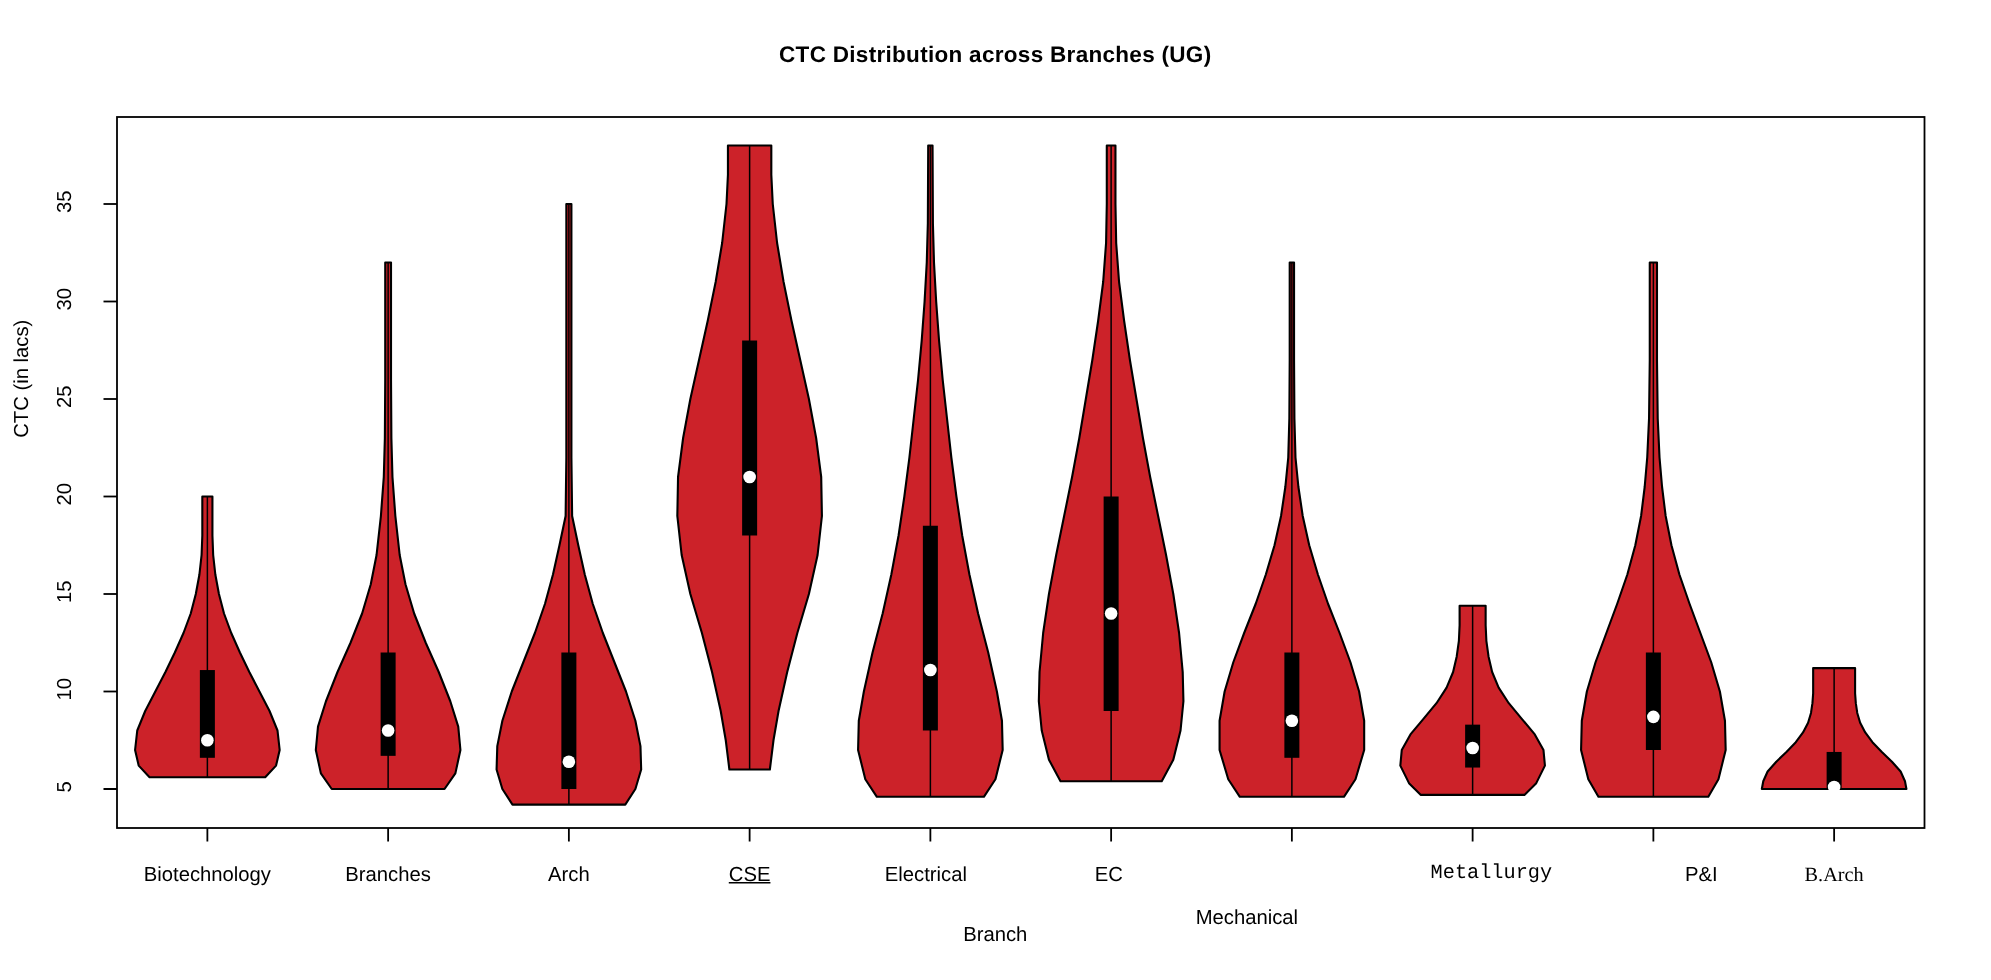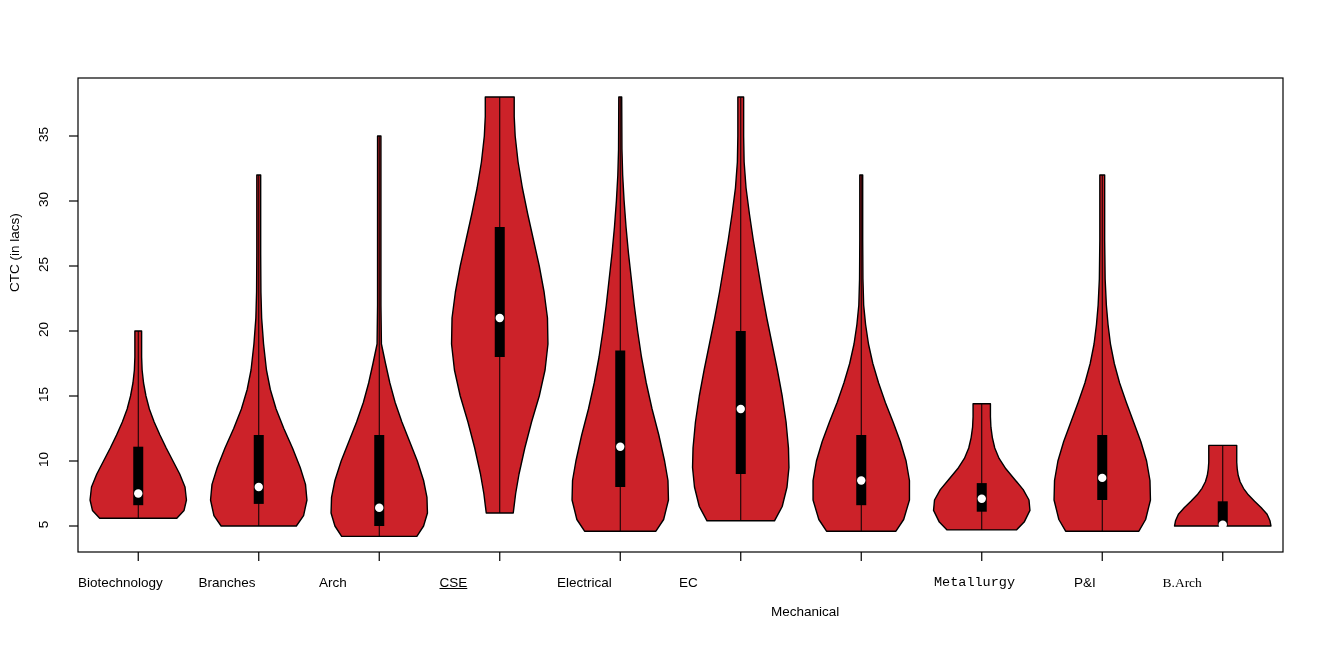--- a/index.html
+++ b/index.html
@@ -59,33 +59,35 @@
     position: absolute;
     font-size: 13.5px;
     text-align: center;
     white-space: nowrap;
     transform: rotate(-90deg);
     transform-origin: center center;
   }
   .x-tick-label {
     position: absolute;
     font-size: 13.5px;
-    text-align: left;
+    text-align: center;
     white-space: nowrap;
     top: 575px;
   }
 </style>
 </head>
 <body>
 
 <div id="plot-root">
 
+  <div id="chart-title">CTC Distribution across Branches (UG)</div>
 
   <div id="y-axis-title">CTC (in lacs)</div>
 
+  <div id="x-axis-title">Branch</div>
 
   <svg id="plot-svg" width="1327" height="653">
       <rect x="78" y="78" width="1205" height="474" fill="none" stroke="#000" stroke-width="1.2"></rect>
       <line x1="69" y1="526" x2="78" y2="526" stroke="#000" stroke-width="1.2"></line>
       <line x1="69" y1="461" x2="78" y2="461" stroke="#000" stroke-width="1.2"></line>
       <line x1="69" y1="396" x2="78" y2="396" stroke="#000" stroke-width="1.2"></line>
       <line x1="69" y1="331" x2="78" y2="331" stroke="#000" stroke-width="1.2"></line>
       <line x1="69" y1="266" x2="78" y2="266" stroke="#000" stroke-width="1.2"></line>
       <line x1="69" y1="201" x2="78" y2="201" stroke="#000" stroke-width="1.2"></line>
       <line x1="69" y1="136" x2="78" y2="136" stroke="#000" stroke-width="1.2"></line>

